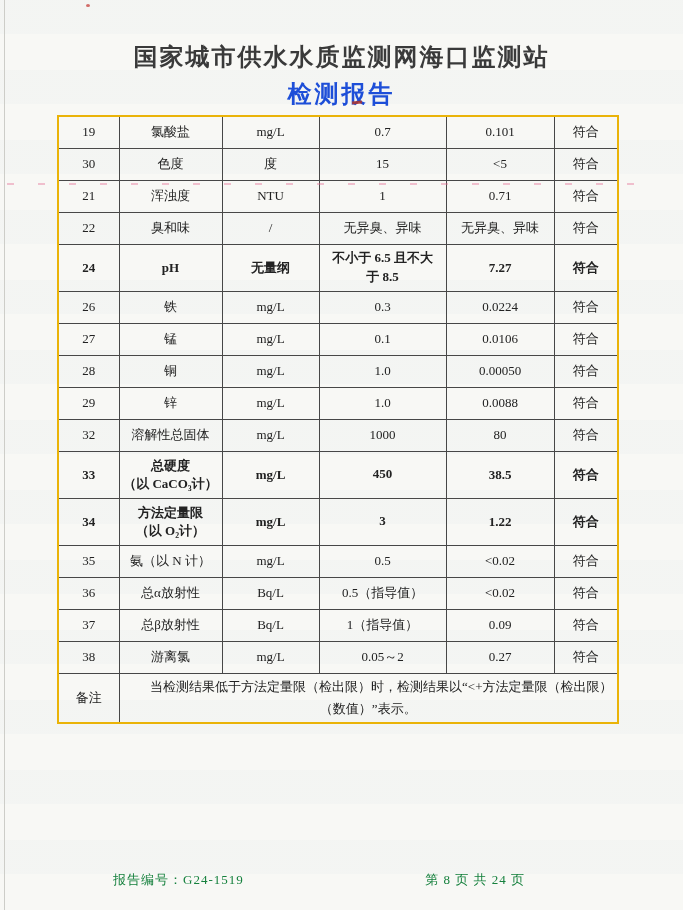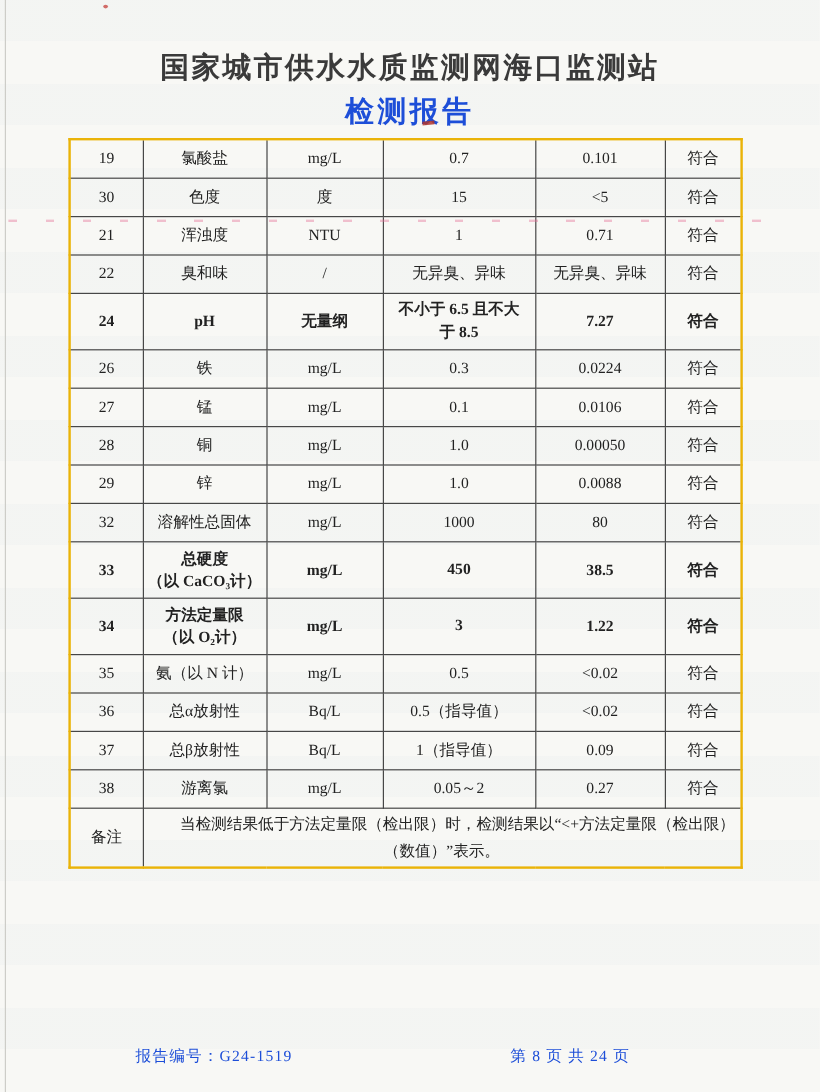--- a/index.html
+++ b/index.html
@@ -71,21 +71,21 @@
   td.remark-text-cell {
     text-align: left; text-indent: 2em;
     padding: 4px 9px 4px 9px; line-height: 1.65; font-size: 13.5px;
     white-space: normal;
   }
 
   
   .footer {
     position: absolute; top: 871px; left: 113px; right: 158px;
     display: flex; justify-content: space-between; align-items: center;
-    font-size: 13px; color: #1d4ed8; letter-spacing: 1px;
+    font-size: 13px; color: #15803d; letter-spacing: 1px;
   }
 </style>
 </head>
 <body>
 
 <div class="page">
 
   <div class="edge-line"></div>
   <div class="red-speck"></div>
 

